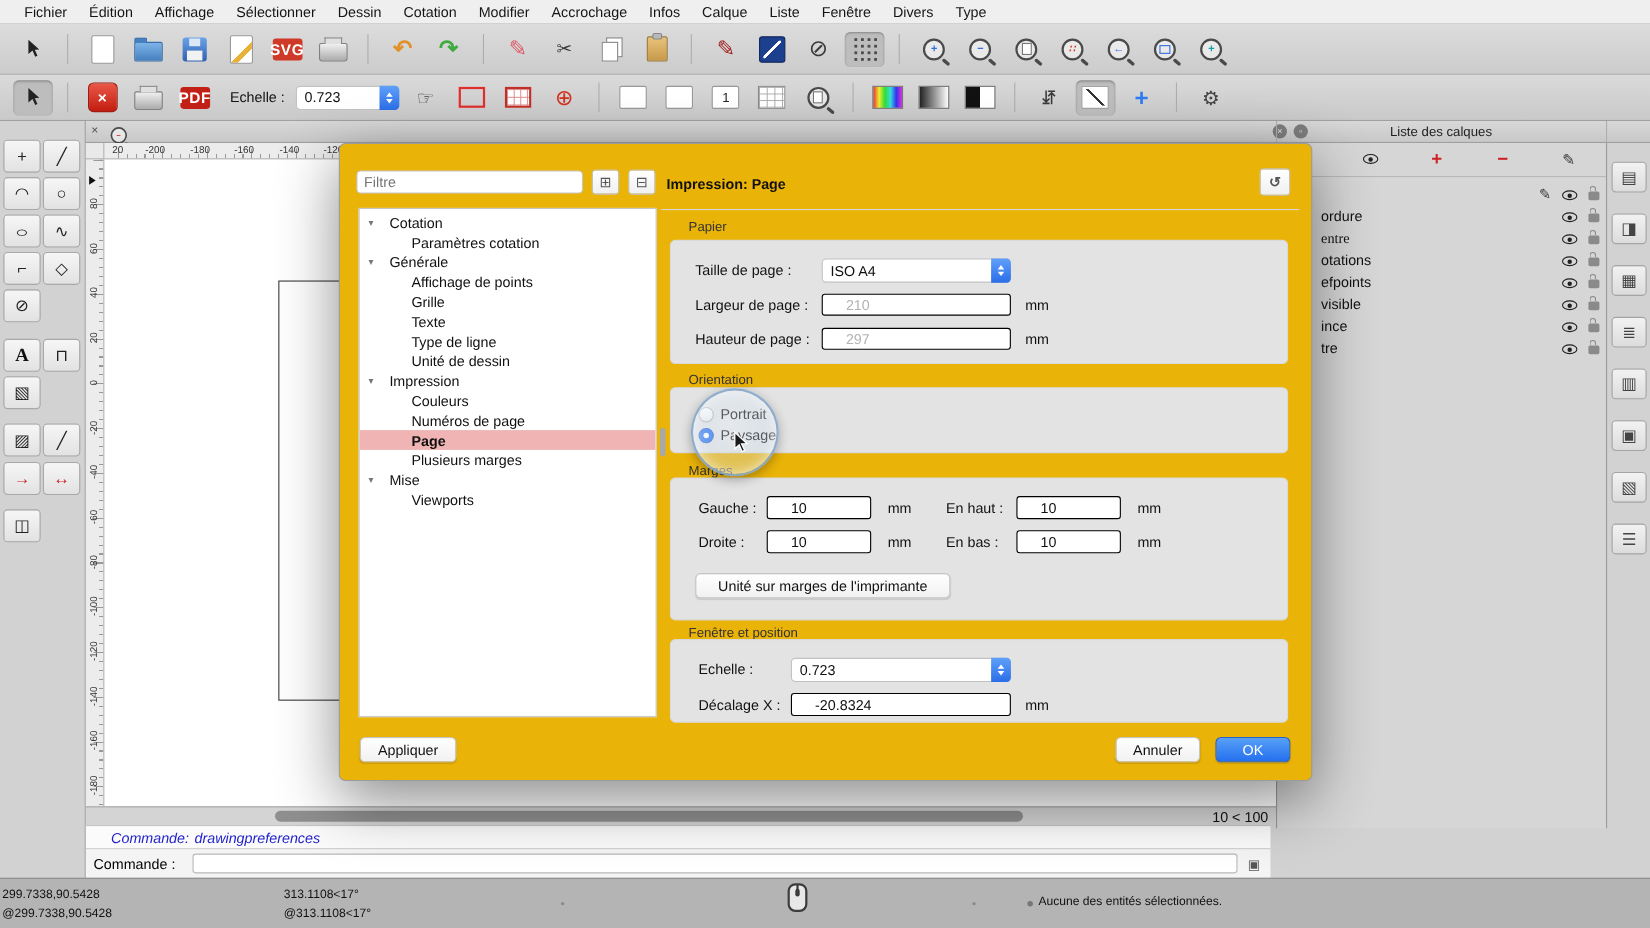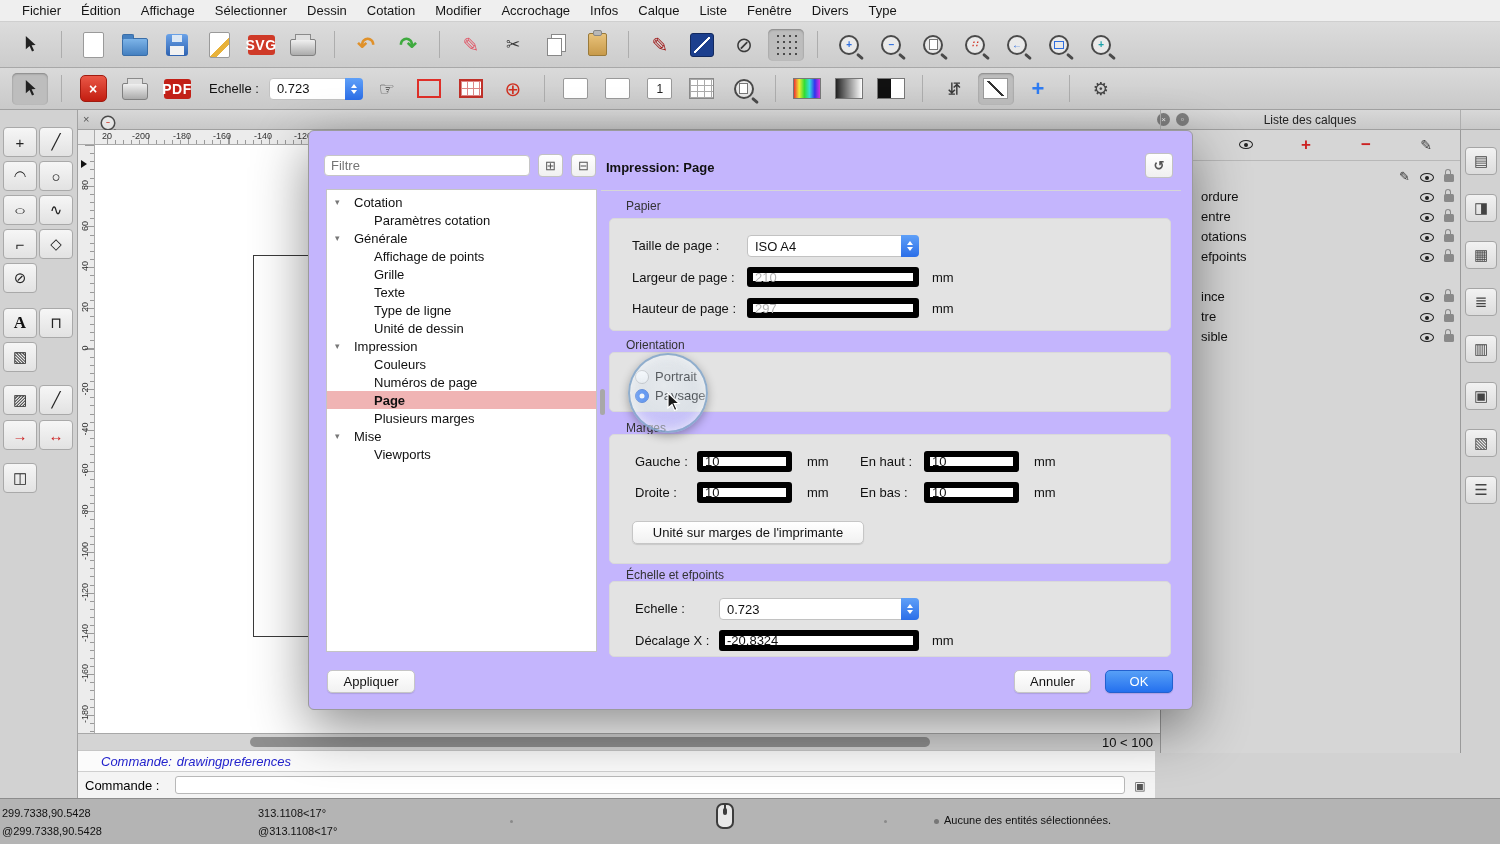--- a/index.html
+++ b/index.html
@@ -143,37 +143,37 @@
   
   .statusbar{position:absolute;left:0;top:798px;width:1500px;height:46px;background:#b4b4b4;border-top:1px solid #8d8d8d;box-sizing:border-box;font-size:11px;color:#111}
   .sb{position:absolute;white-space:nowrap}
   .sdot{position:absolute;width:3px;height:3px;border-radius:50%;background:#8a8a8a}
   .sbullet{position:absolute;width:5px;height:5px;border-radius:50%;background:#777}
   .mouse{position:absolute;left:716px;top:803px;width:14px;height:22px;border:2px solid #3c3c3c;border-radius:7px;background:#e8e8e8;box-sizing:content-box}
   .mouse::before{content:"";position:absolute;left:50%;top:-1px;width:2px;height:8px;background:#3c3c3c;transform:translateX(-50%)}
   .mouse::after{content:"";position:absolute;left:50%;top:3px;width:4px;height:7px;border-radius:2px;background:#3c3c3c;transform:translateX(-50%)}
 
   
-  .dialog{position:absolute;left:308px;top:130px;width:885px;height:580px;background:#c4b5fd;border:1px solid #9b9b9b;border-radius:6px;box-shadow:0 18px 55px rgba(0,0,0,.45);z-index:40;box-sizing:border-box}
+  .dialog{position:absolute;left:308px;top:130px;width:885px;height:580px;background:#eab308;border:1px solid #9b9b9b;border-radius:6px;box-shadow:0 18px 55px rgba(0,0,0,.45);z-index:40;box-sizing:border-box}
   .filter{border:1px solid #c6c6c6;border-radius:4px;font-size:13px;padding:0 6px;box-sizing:border-box;background:#fff;color:#333;font-family:"Liberation Sans",sans-serif}
   .sbtn{background:linear-gradient(#fff,#f0f0f0);border:1px solid #c2c2c2;border-radius:4px;display:flex;align-items:center;justify-content:center;box-sizing:border-box}
   .sbtn .g{font-size:13px;color:#555}
   .dtitle{font-size:13px;font-weight:bold;color:#111}
   .tree{background:#fff;border:1px solid #c4c4c4;box-sizing:border-box;overflow:hidden;padding-top:3px}
   .titem{height:18px;display:flex;align-items:center;font-size:13px;color:#101010}
   .titem.sel{background:#f0b4b4;font-weight:bold}
   .chev{margin-left:8px;width:13px;font-size:9px;color:#777}
   .tlab.lv0{margin-left:6px}
   .tlab.lv1{margin-left:47px}
   .scrollpill{width:5px;height:26px;background:#a8a8a8;border-radius:3px}
   .hsep{height:1px;background:#d6d6d6}
   .glabel{font-size:12px;color:#333}
   .group{background:#e3e3e3;border:1px solid #d9d9d9;border-radius:5px;box-sizing:border-box}
   .flabel{font-size:13px;color:#111;white-space:nowrap}
-  .field{background:#fff;border:6px solid #000000;border-radius:3px;box-sizing:border-box;font-size:13px;display:flex;align-items:center;padding-left:2px;color:#111}
+  .field{background:#fff;border:1px solid #000000;border-radius:3px;box-sizing:border-box;font-size:13px;display:flex;align-items:center;padding-left:21px;color:#111}
   .field.disabled{color:#b3b3b3}
   .radio{width:14px;height:14px;border-radius:50%;background:linear-gradient(#fff,#eee);border:1px solid #b6b6b6;box-sizing:border-box;display:inline-block}
   .radio.sel{background:#2e75f0;border-color:#2a63cf;position:relative}
   .radio.sel::after{content:"";position:absolute;left:50%;top:50%;width:5px;height:5px;border-radius:50%;background:#fff;transform:translate(-50%,-50%)}
   .btn{background:linear-gradient(#ffffff,#f1f1f1);border:1px solid #c6c6c6;border-radius:5px;font-size:13px;color:#111;display:flex;align-items:center;justify-content:center;box-shadow:0 1px 1px rgba(0,0,0,.12);box-sizing:border-box}
   .btn.primary{background:linear-gradient(#57a0f7,#2470ee);border-color:#2361cf;color:#fff}
   .loupe{width:80px;height:80px;border-radius:50%;border:2px solid rgba(130,165,200,.85);box-shadow:0 3px 10px rgba(0,0,0,.3),inset 0 0 14px rgba(255,255,255,.75);background:radial-gradient(circle at 45% 40%,rgba(235,245,255,.35),rgba(170,195,220,.28));box-sizing:border-box;z-index:5}
   .cursor-arrow{z-index:6}
 </style>
 </head>
@@ -491,47 +491,47 @@
         <span class="lpencil">✎</span>
         <span class="lname"></span>
         <span class="eye"></span>
         <span class="lock"></span>
       </div>
       <div class="lrow" style="top: 57px;">
         <span class="lname">ordure</span>
         <span class="eye"></span>
         <span class="lock"></span>
       </div>
-      <div class="lrow" style="top: 77px;">
+      <div class="lrow" style="top: 77px; font-family: Liberation Serif, serif;">
         <span class="lname">entre</span>
         <span class="eye"></span>
         <span class="lock"></span>
       </div>
       <div class="lrow" style="top: 97px;">
         <span class="lname">otations</span>
         <span class="eye"></span>
         <span class="lock"></span>
       </div>
       <div class="lrow" style="top: 117px;">
         <span class="lname">efpoints</span>
         <span class="eye"></span>
         <span class="lock"></span>
       </div>
+      <div class="lrow" style="top: 137px;">
+        <span class="lname">visible</span>
+        <span class="eye"></span>
+        <span class="lock"></span>
+      </div>
       <div class="lrow" style="top: 157px;">
         <span class="lname">ince</span>
         <span class="eye"></span>
         <span class="lock"></span>
       </div>
       <div class="lrow" style="top: 177px;">
         <span class="lname">tre</span>
-        <span class="eye"></span>
-        <span class="lock"></span>
-      </div>
-      <div class="lrow" style="top: 197px;">
-        <span class="lname">sible</span>
         <span class="eye"></span>
         <span class="lock"></span>
       </div>
     </div>
 
   <div class="dock">
       <div class="dbtn" style="top: 17px;">
         <span class="dstd">▤</span>
       </div>
       <div class="dbtn" style="top: 64px;">
@@ -690,21 +690,21 @@
       <span class="flabel abs" style="left:424px;top:19px">mm</span>
       <span class="flabel abs" style="left:25px;top:50px">Droite :</span>
       <div class="field abs" style="left:87px;top:47px;width:95px;height:21px">10</div>
       <span class="flabel abs" style="left:197px;top:50px">mm</span>
       <span class="flabel abs" style="left:250px;top:50px">En bas :</span>
       <div class="field abs" style="left:314px;top:47px;width:95px;height:21px">10</div>
       <span class="flabel abs" style="left:424px;top:50px">mm</span>
       <div class="btn abs" style="left:22px;top:86px;width:232px;height:23px">Unité sur marges de l'imprimante</div>
     </div>
 
-    <div class="glabel abs" style="left:317px;top:437px">Échelle et efpoints</div>
+    <div class="glabel abs" style="left:317px;top:437px">Fenêtre et position</div>
     <div class="group abs" style="left:300px;top:450px;width:562px;height:76px">
       <span class="flabel abs" style="left:25px;top:19px">Echelle :</span>
       <div class="combo abs" style="left:109px;top:16px;width:200px;height:22px">
         <span class="cval">0.723</span>
         <span class="step">
             <i class="up"></i>
             <i class="down"></i>
           </span>
       </div>
       <span class="flabel abs" style="left:25px;top:51px">Décalage X :</span>

